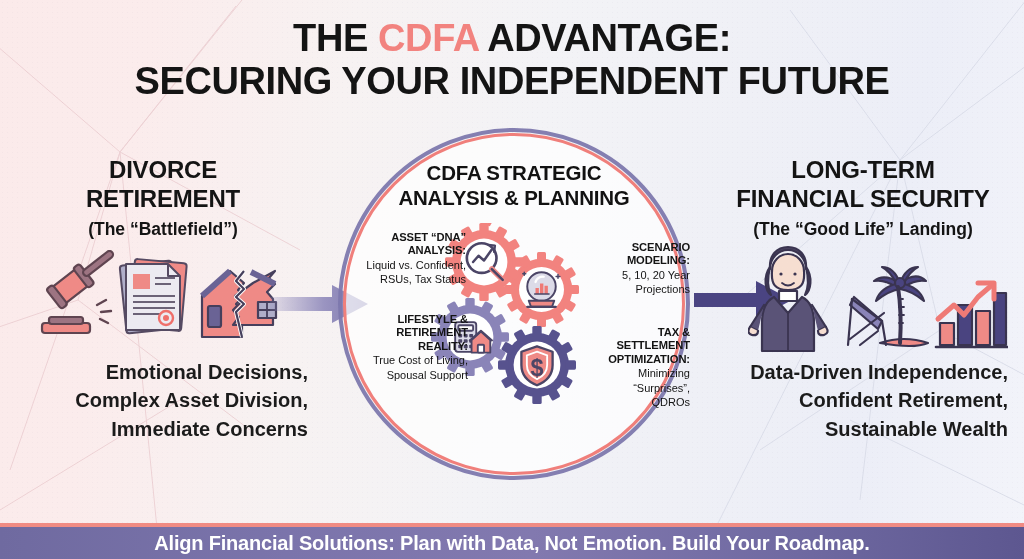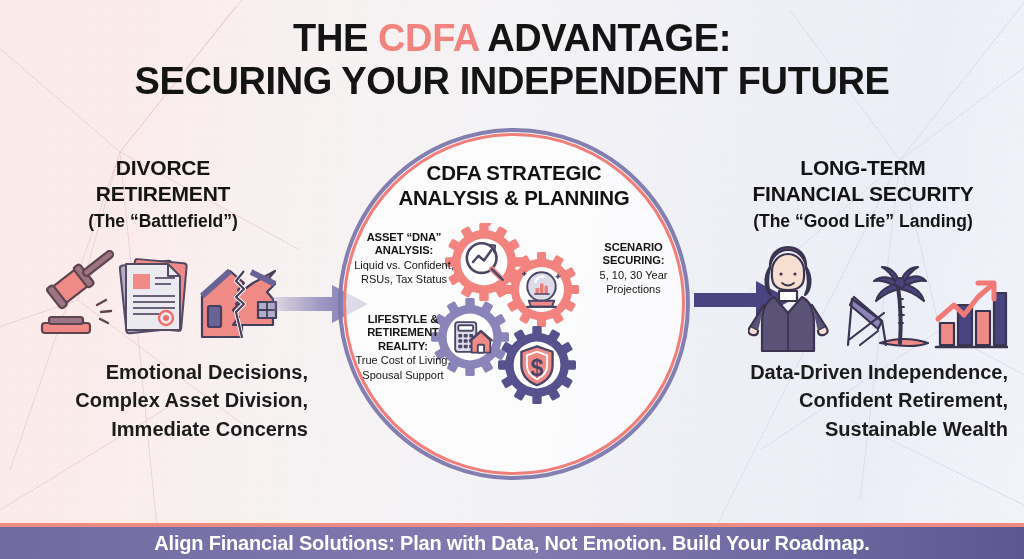--- a/index.html
+++ b/index.html
@@ -49,21 +49,21 @@
   }
   .title-accent { color:#f2837f; }
 
   
   .col-head {
     position:absolute;
     text-align:center;
     color:#141414;
   }
   .col-head .h1 {
-    font-size:21px; font-weight:bold; line-height:1.22; letter-spacing:-0.2px;
+    font-size:24px; font-weight:bold; line-height:1.22; letter-spacing:-0.2px;
   }
   .col-head .h2 {
     font-size:17.5px; font-weight:bold; line-height:1.3; margin-top:4px;
   }
   #left-head  { left:18px;  top:155px; width:290px; }
   #right-head { left:718px; top:155px; width:290px; }
 
   
   .col-body {
     position:absolute; text-align:right;
@@ -102,21 +102,21 @@
   .center-head {
     position:absolute; left:0; right:0; top:32px;
     text-align:center;
     font-size:20.5px; font-weight:bold; color:#121212;
     line-height:1.24; letter-spacing:-0.2px;
   }
 
   
   .quad {
     position:absolute;
-    text-align:center;
+    text-align:right;
     color:#141414;
     z-index:6;
   }
   .quad .qt { font-size:11.2px; font-weight:bold; line-height:1.2; letter-spacing:-0.1px; }
   .quad .qs { font-size:11px; font-weight:normal; line-height:1.22; margin-top:1px; }
 
   #quad-asset     { left:4px;   top:103px; width:124px; }
   #quad-scenario  { left:239px; top:113px; width:113px; }
   #quad-lifestyle { left:0px;   top:185px; width:130px; }
   #quad-tax       { left:228px; top:198px; width:124px; }
@@ -249,33 +249,41 @@
 
     <div class="quad" id="quad-asset">
       <div class="qt">ASSET “DNA”</div>
       <div class="qt">ANALYSIS:</div>
       <div class="qs">Liquid vs. Confident,</div>
       <div class="qs">RSUs, Tax Status</div>
     </div>
 
     <div class="quad" id="quad-scenario">
       <div class="qt">SCENARIO</div>
-      <div class="qt">SECURING:</div>
-      <div class="qs">5, 10, 30 Year</div>
+      <div class="qt">MODELING:</div>
+      <div class="qs">5, 10, 20 Year</div>
       <div class="qs">Projections</div>
     </div>
 
     <div class="quad" id="quad-lifestyle">
       <div class="qt">LIFESTYLE &amp;</div>
       <div class="qt">RETIREMENT</div>
       <div class="qt">REALITY:</div>
       <div class="qs">True Cost of Living,</div>
       <div class="qs">Spousal Support</div>
     </div>
 
+    <div class="quad" id="quad-tax">
+      <div class="qt">TAX &amp;</div>
+      <div class="qt">SETTLEMENT</div>
+      <div class="qt">OPTIMIZATION:</div>
+      <div class="qs">Minimizing</div>
+      <div class="qs">“Surprises”,</div>
+      <div class="qs">QDROs</div>
+    </div>
 
     <svg class="gear" id="gear-asset" viewBox="0 0 100 100">
       <g>
         <path fill="#f2837f" d="M50 2 l7.5 2.1 3.4 -6.0 0 0 M50 2"></path>
         <g fill="#f2837f">
           <circle cx="50" cy="50" r="41"></circle>
           <g>
             <rect x="44" y="0" width="12" height="14" rx="2"></rect>
             <rect x="44" y="0" width="12" height="14" rx="2" transform="rotate(30 50 50)"></rect>
             <rect x="44" y="0" width="12" height="14" rx="2" transform="rotate(60 50 50)"></rect>

